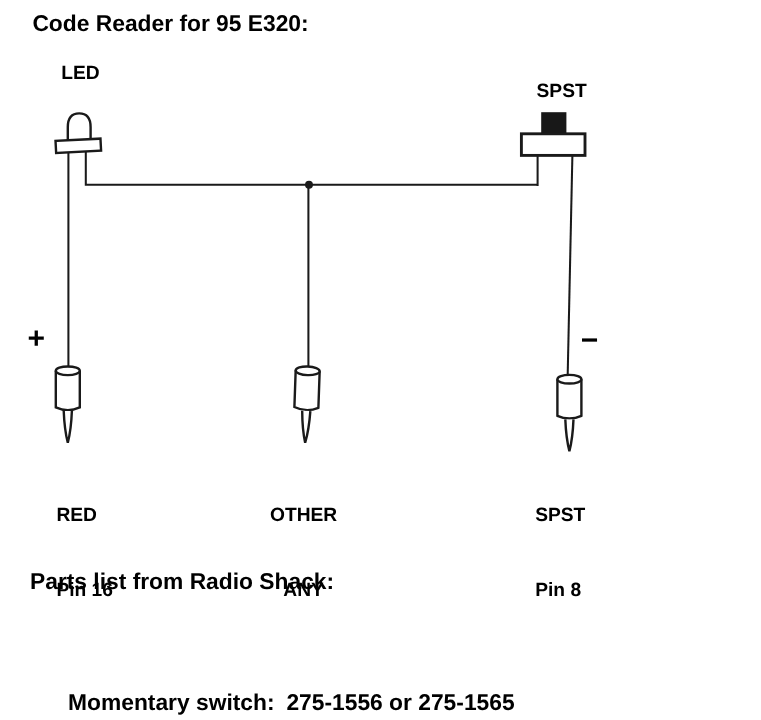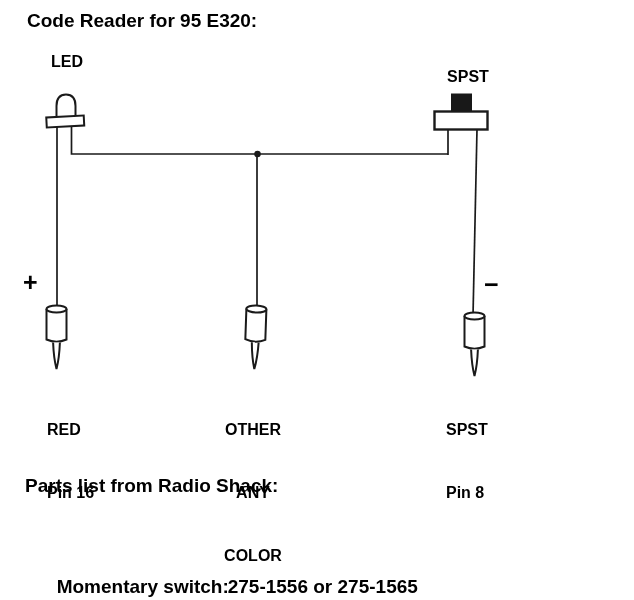--- a/index.html
+++ b/index.html
@@ -12,21 +12,21 @@
     color:#000000;
     overflow:hidden;
   }
   .t{position:absolute;white-space:pre;}
   .fs19{font-size:19px;line-height:20px;}
   .fs16{font-size:16px;line-height:21px;}
   .center{text-align:center;}
   .sign{font-size:25px;line-height:25px;}
   svg.wiring{position:absolute;left:0;top:0;}
   .plabel{display:inline-block;width:164px;text-align:right;}
-  .pvalue{margin-left:7px;}
+  .pvalue{margin-left:18px;}
   .prow{height:20px;}
 </style>
 </head>
 <body>
 
 <div class="page">
 
   <svg class="wiring" width="634" height="600" viewBox="0 0 634 600">
     <defs>
       <g id="plug">
@@ -71,21 +71,20 @@
   <div class="t sign" style="left:484px;top:272px;">−</div>
 
   <div class="t fs16" style="left:47px;top:377px;">
     <div>RED</div>
     <div>Pin 16</div>
   </div>
 
   <div class="t fs16 center" style="left:204px;top:377px;width:98px;">
     <div>OTHER</div>
     <div>ANY</div>
-    <div>COLOR</div>
   </div>
 
   <div class="t fs16" style="left:446px;top:377px;">
     <div>SPST</div>
     <div>Pin 8</div>
   </div>
 
 
   <div class="t fs19" style="left:25px;top:476px;text-align:center;">Parts list from Radio Shack:</div>
 

